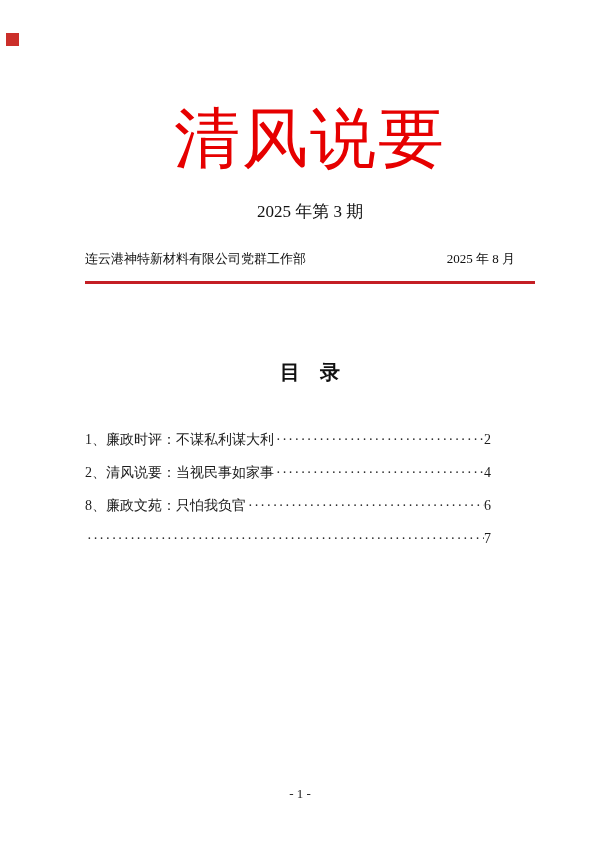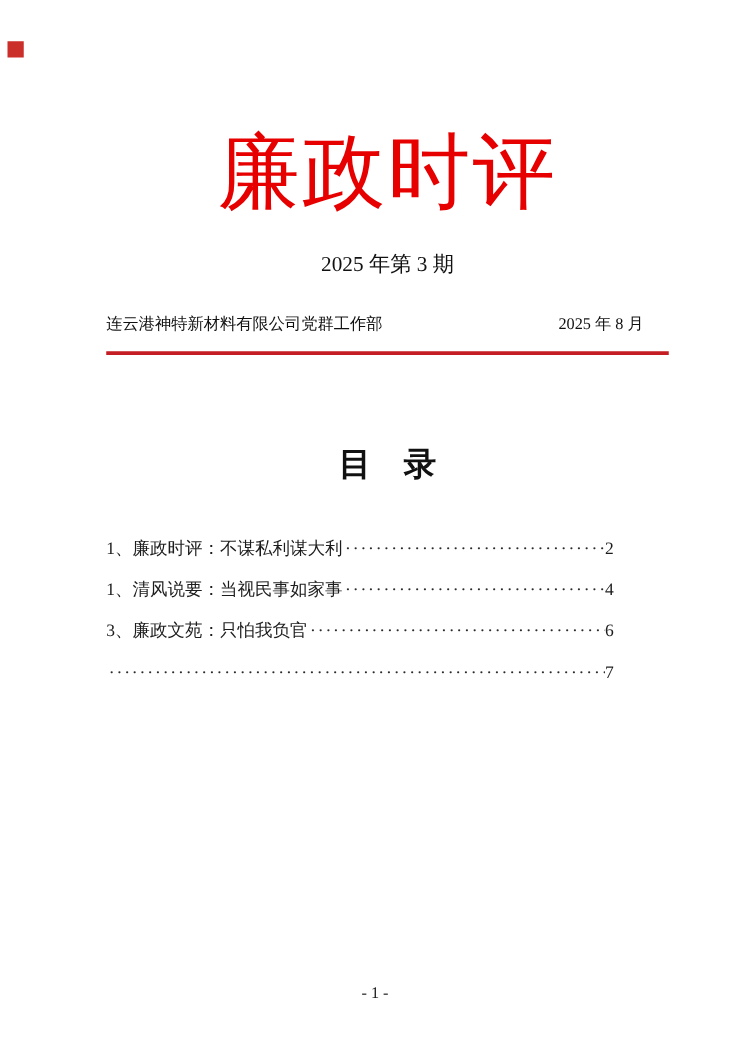--- a/index.html
+++ b/index.html
@@ -54,21 +54,21 @@
     color: #111111;
   }
   .rule {
     margin-top: 14px;
     height: 3px;
     background: #c41e24;
   }
   .toc-heading {
     margin-top: 73px;
     text-align: center;
-    font-size: 26px;
+    font-size: 20px;
     line-height: 30px;
     font-weight: 700;
     color: #111111;
   }
   .toc {
     margin-top: 36px;
     padding-right: 44px;
     font-size: 14px;
   }
   .toc-row {
@@ -100,21 +100,21 @@
 </style>
 </head>
 <body>
 
 <div class="page">
 
   <div class="corner-mark"></div>
 
   <div class="content">
 
-    <div class="masthead-title">廉政时评</div>
+    <div class="masthead-title">清风说要</div>
 
     <div class="issue-line">2025 年第 3 期</div>
 
     <div class="pub-row">
       <span>连云港神特新材料有限公司党群工作部</span>
       <span>2025 年 8 月</span>
     </div>
 
     <div class="rule"></div>
 
@@ -122,27 +122,27 @@
 
     <div class="toc">
 
       <div class="toc-row">
         <span class="toc-label">1、廉政时评：不谋私利谋大利</span>
         <span class="toc-leader">························································································································</span>
         <span class="toc-page">2</span>
       </div>
 
       <div class="toc-row">
-        <span class="toc-label">1、清风说要：当视民事如家事</span>
+        <span class="toc-label">2、清风说要：当视民事如家事</span>
         <span class="toc-leader">························································································································</span>
         <span class="toc-page">4</span>
       </div>
 
       <div class="toc-row">
-        <span class="toc-label">3、廉政文苑：只怕我负官</span>
+        <span class="toc-label">8、廉政文苑：只怕我负官</span>
         <span class="toc-leader">························································································································</span>
         <span class="toc-page">6</span>
       </div>
 
       <div class="toc-row">
         <span class="toc-leader">························································································································</span>
         <span class="toc-page">7</span>
       </div>
 
     </div>

